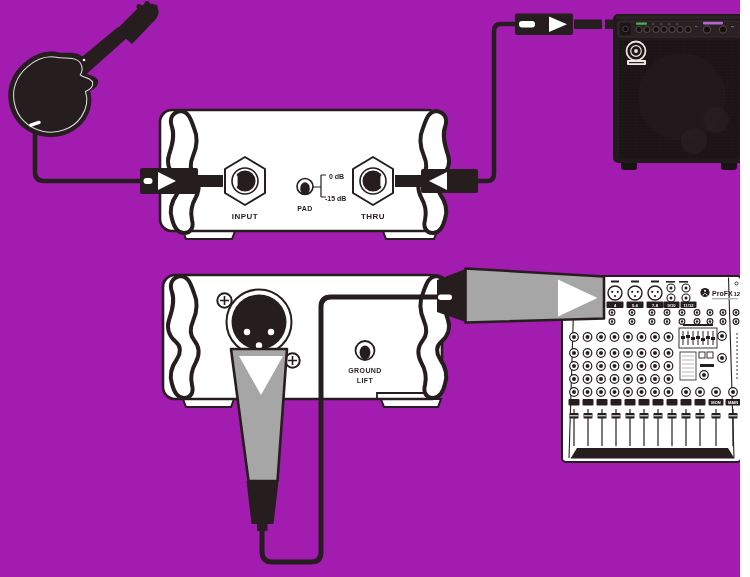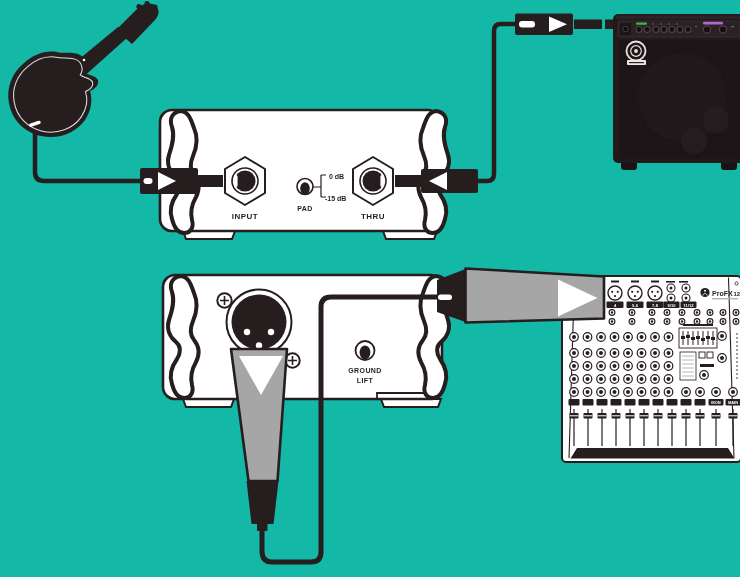--- a/index.html
+++ b/index.html
@@ -1,16 +1,16 @@
 <!DOCTYPE html>
 <html style="--ink: #261d1f; --connector-gray: #a7a6a6; --amp-body: #211a1c; --accent-green: #45b649; --accent-purple: #b765cf;"><head>
 <meta charset="utf-8">
 <style>
   html,body{margin:0;padding:0;background:#ffffff;}
-  .stage{position:relative;width:740px;height:577px;background:#14b8a6;overflow:hidden;
+  .stage{position:relative;width:740px;height:577px;background:#a21caf;overflow:hidden;
          font-family:"Liberation Sans",sans-serif;}
   svg{position:absolute;inset:0;}
   svg text{font-family:"Liberation Sans",sans-serif;font-weight:bold;fill:var(--ink,#261d1f);}
   .s{fill:none;stroke:var(--ink,#261d1f);}
   .f{fill:var(--ink,#261d1f);}
   .wf{fill:#ffffff;stroke:var(--ink,#261d1f);}
   .gray{fill:var(--connector-gray,#a7a6a6);}
   .cable{fill:none;stroke:var(--ink,#261d1f);}
   .badge-t{fill:#ffffff;font-size:4px;text-anchor:middle;}
 </style>

